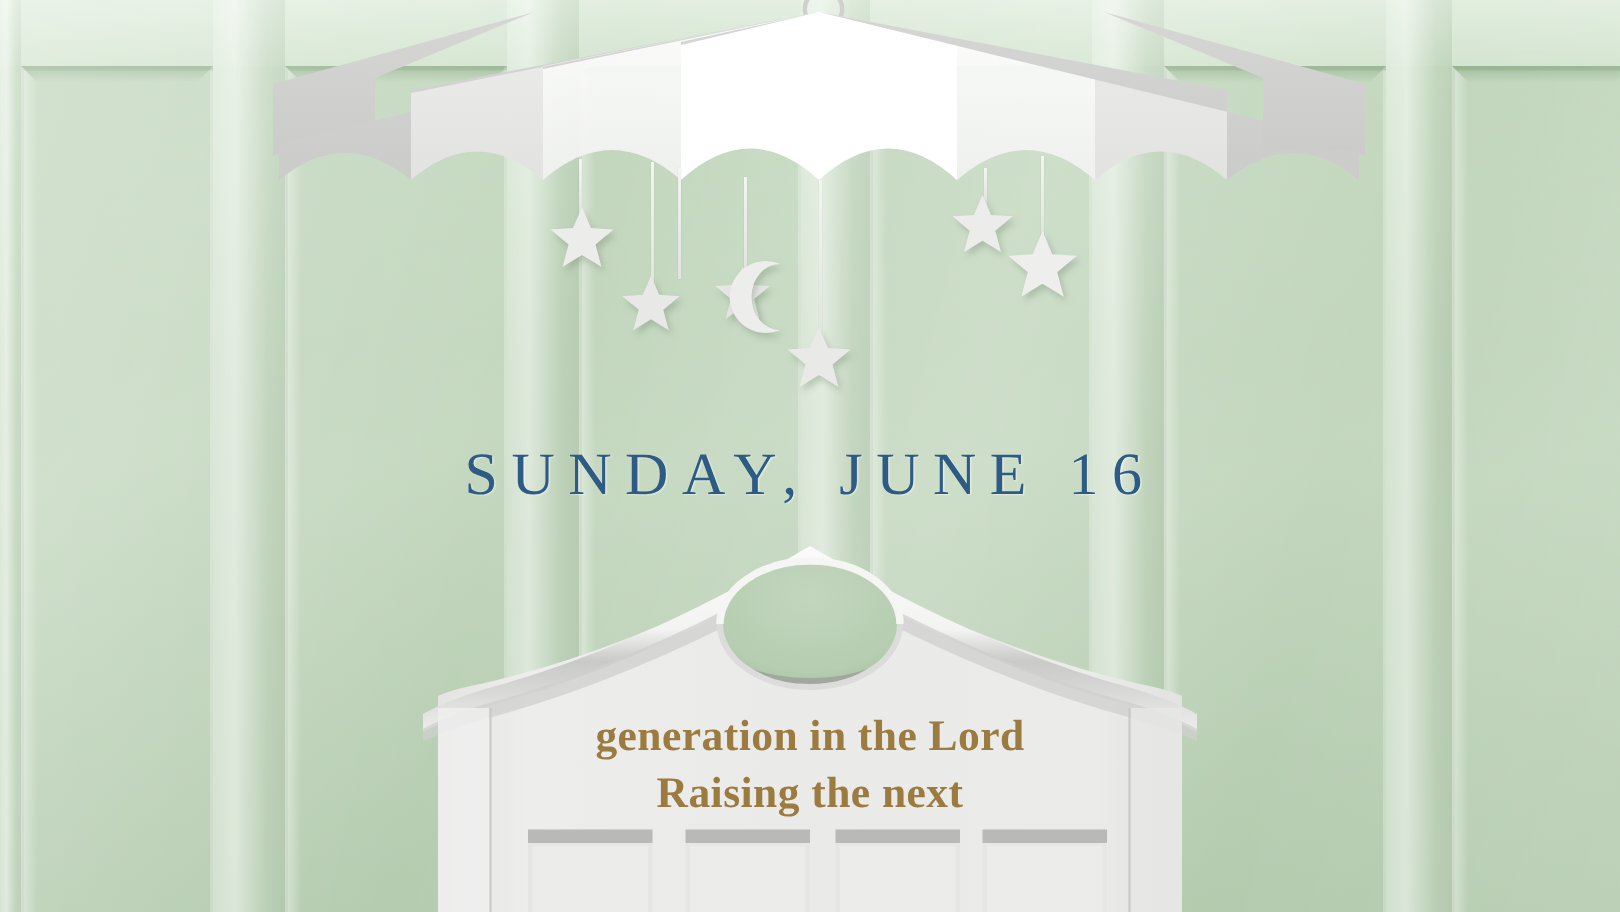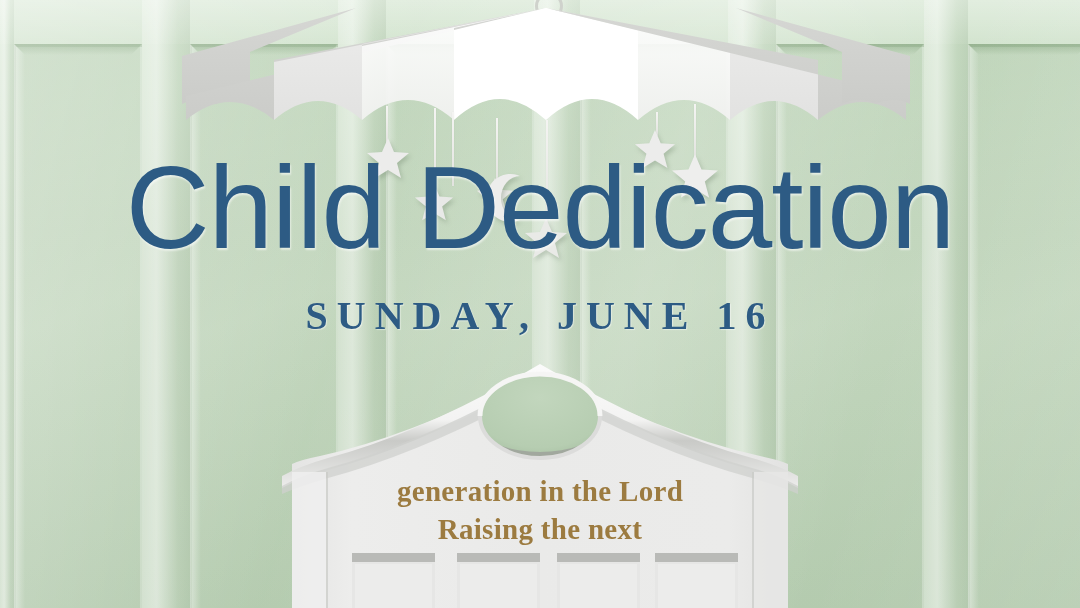--- a/index.html
+++ b/index.html
@@ -109,21 +109,21 @@
     line-height: 1;
     text-shadow: 1px 2px 2px rgba(255,255,255,0.55);
     white-space: nowrap;
   }
   .subhead {
     position: absolute;
     left: 0; right: 0;
     top: 292px;
     text-align: center;
     font-family: "Liberation Serif", serif;
-    font-weight: 700;
+    font-weight: 400;
     font-size: 40px;
     letter-spacing: 9px;
     color: #2d5b84;
     text-shadow: 1px 1px 1px rgba(255,255,255,0.45);
     white-space: nowrap;
   }
 
   
   .crib { position: absolute; left: 0; top: 360px; width: 1080px; height: 248px; }
   .crib-svg { position: absolute; left: 0; top: 0; }
@@ -248,21 +248,20 @@
       <polygon points="22,2 28,16 43,17 31,27 35,42 22,34 9,42 13,27 1,17 16,16" fill="#e9eae7"></polygon>
     </svg>
     <svg class="charm" style="left:634px; top:128px;" width="42" height="42" viewBox="0 0 44 44">
       <polygon points="22,2 28,16 43,17 31,27 35,42 22,34 9,42 13,27 1,17 16,16" fill="#ececeb"></polygon>
     </svg>
     <svg class="charm" style="left:671px; top:152px;" width="48" height="48" viewBox="0 0 44 44">
       <polygon points="22,2 28,16 43,17 31,27 35,42 22,34 9,42 13,27 1,17 16,16" fill="#eeeeed"></polygon>
     </svg>
   </div>
 
-  <div class="headline">Child Dedication</div>
   <div class="subhead">SUNDAY, JUNE 16</div>
 
   <div class="crib">
     <svg class="crib-svg" width="1080" height="248" viewBox="0 0 1080 248">
       <defs>
         <linearGradient id="board" x1="0" y1="0" x2="1" y2="0">
           <stop offset="0" stop-color="#e4e4e3"></stop>
           <stop offset="0.12" stop-color="#ededec"></stop>
           <stop offset="0.5" stop-color="#eaeae9"></stop>
           <stop offset="0.88" stop-color="#ebebea"></stop>

